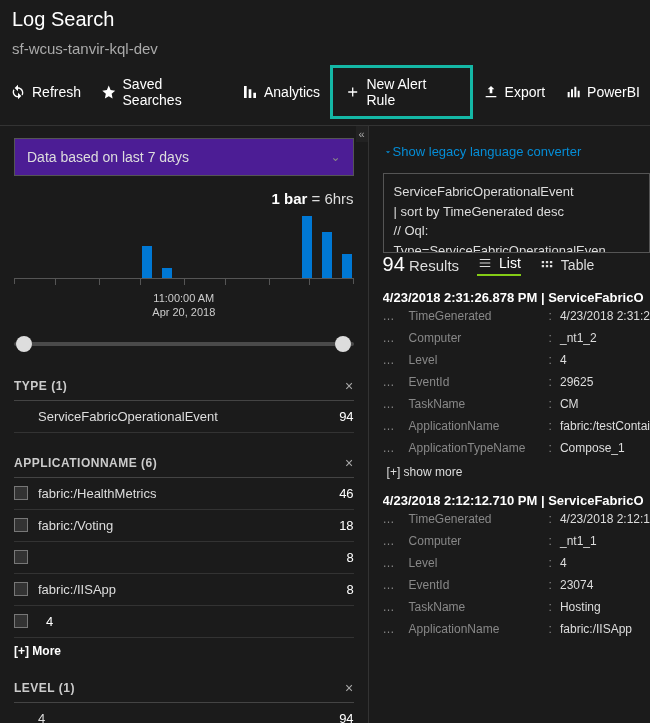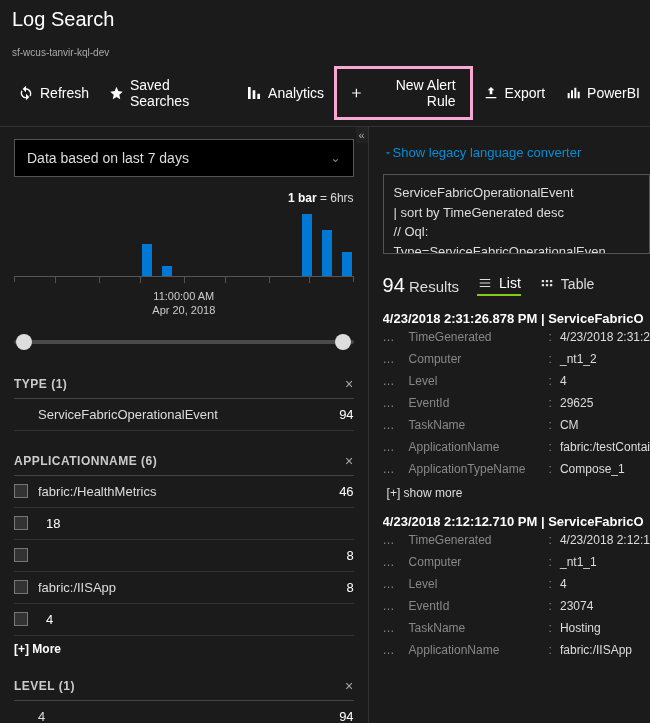--- a/index.html
+++ b/index.html
@@ -1,31 +1,31 @@
 <!DOCTYPE html>
 <html><head>
 <meta charset="utf-8">
 <style>
   * { margin: 0; padding: 0; box-sizing: border-box; }
   body { width: 650px; height: 723px; background: #1b1b1b; color: #fff; font-family: "Segoe UI", Arial, sans-serif; font-size: 13px; overflow: hidden; }
   .header { padding: 8px 12px 4px; }
   .title { font-size: 20px; font-weight: 300; color: #fff; }
-  .subtitle { font-size: 10px; color: #aaa; margin-top: 16px; }
-  .toolbar { display: flex; align-items: center; gap: 0; padding: 4px 0 6px 8px; border-bottom: 1px solid #333; }
+  .subtitle { font-size: 15px; color: #aaa; margin-top: 9px; }
+  .toolbar { display: flex; align-items: center; gap: 0; padding: 4px 0 6px 0; border-bottom: 1px solid #333; }
   .tb-btn { display: flex; align-items: center; gap: 6px; padding: 6px 10px; cursor: pointer; font-size: 14px; color: #fff; }
   .tb-btn svg { width: 16px; height: 16px; fill: #fff; }
-  .highlight-box { border: 3px solid #f9a8d4; padding: 2px 6px 2px 4px; text-align: right; }
+  .highlight-box { border: 3px solid #14b8a6; padding: 2px 6px 2px 4px; }
   .highlight-box .tb-btn { padding: 6px 8px; }
   .content { display: flex; height: calc(100% - 78px); }
   .left { width: 395px; padding: 12px 14px 0 14px; position: relative; border-right: 1px solid #333; }
   .right { flex: 1; padding: 12px 0 0 14px; }
   .collapse-bar { position: absolute; top: 0; right: 0; width: 12px; text-align: center; font-size: 11px; color: #aaa; cursor: pointer; background:#222; padding:2px 0;}
-  .timerange { border: 1px solid #555; padding: 10px 12px; font-size: 14px; color: #ddd; display:flex; justify-content:space-between; align-items:center; cursor:pointer; background:#000000;}
+  .timerange { border: 1px solid #555; padding: 10px 12px; font-size: 14px; color: #ddd; display:flex; justify-content:space-between; align-items:center; cursor:pointer; background:#4c1d95;}
   .timerange .chev { color:#888; font-size:12px;}
-  .bar-legend { text-align: right; font-size: 12px; color: #ddd; margin-top: 14px; }
+  .bar-legend { text-align: right; font-size: 15px; color: #ddd; margin-top: 14px; }
   .bar-legend b { font-weight: 600; color:#fff;}
   .chart-area { height: 70px; border-bottom: 1px solid #555; position: relative; margin-top: 2px; display:flex; align-items:flex-end; padding-left: 128px; gap: 10px;}
   .chart-area::before, .chart-area::after { content:""; position:absolute; bottom:-6px; width:1px; height:6px; background:#555;}
   .chart-area::before{left:0;} .chart-area::after{right:0;}
   .bar { width: 10px; background: #0078d4; }
   .chart-ticks { position:relative; height:6px; border-bottom:none;}
   .tick { position:absolute; bottom:0; width:1px; height:6px; background:#555;}
   .chart-label { text-align: center; font-size: 11px; color: #ccc; margin-top: 6px; line-height: 1.3; }
   .slider { position: relative; height: 24px; margin-top: 12px; }
   .slider-track { position: absolute; top: 50%; left: 0; right: 0; height: 4px; background: #4a4a4a; border-radius: 2px; transform: translateY(-50%); }
@@ -34,21 +34,21 @@
   .facet-header { display: flex; justify-content: space-between; align-items: center; font-size: 12px; font-weight: 600; color: #ccc; padding-bottom: 6px; border-bottom: 1px solid #444; letter-spacing: 0.5px;}
   .facet-header .close { color: #aaa; font-size: 14px; cursor:pointer; font-weight:normal;}
   .facet-row { display: flex; align-items: center; padding: 8px 0; border-bottom: 1px solid #333; }
   .facet-check { width: 14px; height: 14px; border: 1px solid #777; background: #333; margin-right: 10px; flex-shrink:0; cursor:pointer;}
   .facet-label { flex: 1; font-size: 13px; color: #ddd; overflow:hidden; text-overflow:ellipsis; white-space:nowrap;}
   .facet-count { font-size: 13px; color: #fff; padding-left: 8px;}
   .more-link { font-size: 12px; color: #fff; margin-top: 6px; cursor:pointer; font-weight:600;}
   .converter-link { color: #058dd6; font-size: 13px; display: flex; align-items: center; cursor:pointer; margin-top: 6px; margin-bottom: 14px;}
   .converter-link .chev-icon{ width:10px; height:10px; fill:#058dd6;}
   .query-box { border: 1px solid #555; padding: 8px 10px; font-size: 13px; color: #ddd; line-height: 1.5; height: 80px; overflow:hidden; background:#1b1b1b;}
-  .results-bar { display: flex; align-items: center; gap: 18px; margin-top: 20px; }
+  .results-bar { display: flex; align-items: flex-end; gap: 18px; }
   .results-count { font-size: 15px; color: #ddd; }
   .results-count b { font-size: 20px; font-weight: 400; color:#fff;}
   .view-btn { display: flex; align-items: center; gap: 6px; font-size: 14px; color: #ddd; cursor:pointer; padding-bottom:3px;}
   .view-btn.active { border-bottom: 2px solid #84cc16; color:#fff;}
   .view-btn svg{width:16px;height:14px;fill:#ddd;}
   .result-entry { margin-top: 14px; }
   .result-title { font-size: 13px; font-weight: 600; color: #fff; white-space: nowrap; overflow:hidden;}
   .kv-row { display: flex; align-items: center; font-size: 12px; color: #888; padding: 4px 0; gap: 8px;}
   .kv-dots { color: #888; width: 18px; cursor:pointer;}
   .kv-key { width: 132px; color: #888; cursor:pointer;}
@@ -163,20 +163,21 @@
             <span>APPLICATIONNAME  (6)</span>
             <span class="close">×</span>
           </div>
           <div class="facet-row">
             <div class="facet-check"></div>
             <div class="facet-label">fabric:/HealthMetrics</div>
             <div class="facet-count">46</div>
           </div>
           <div class="facet-row">
             <div class="facet-check"></div>
+            <div class="facet-label">fabric:/Voting</div>
             <div class="facet-count">18</div>
           </div>
           <div class="facet-row">
             <div class="facet-check"></div>
             <div class="facet-label"></div>
             <div class="facet-count">8</div>
           </div>
           <div class="facet-row">
             <div class="facet-check"></div>
             <div class="facet-label">fabric:/IISApp</div>

